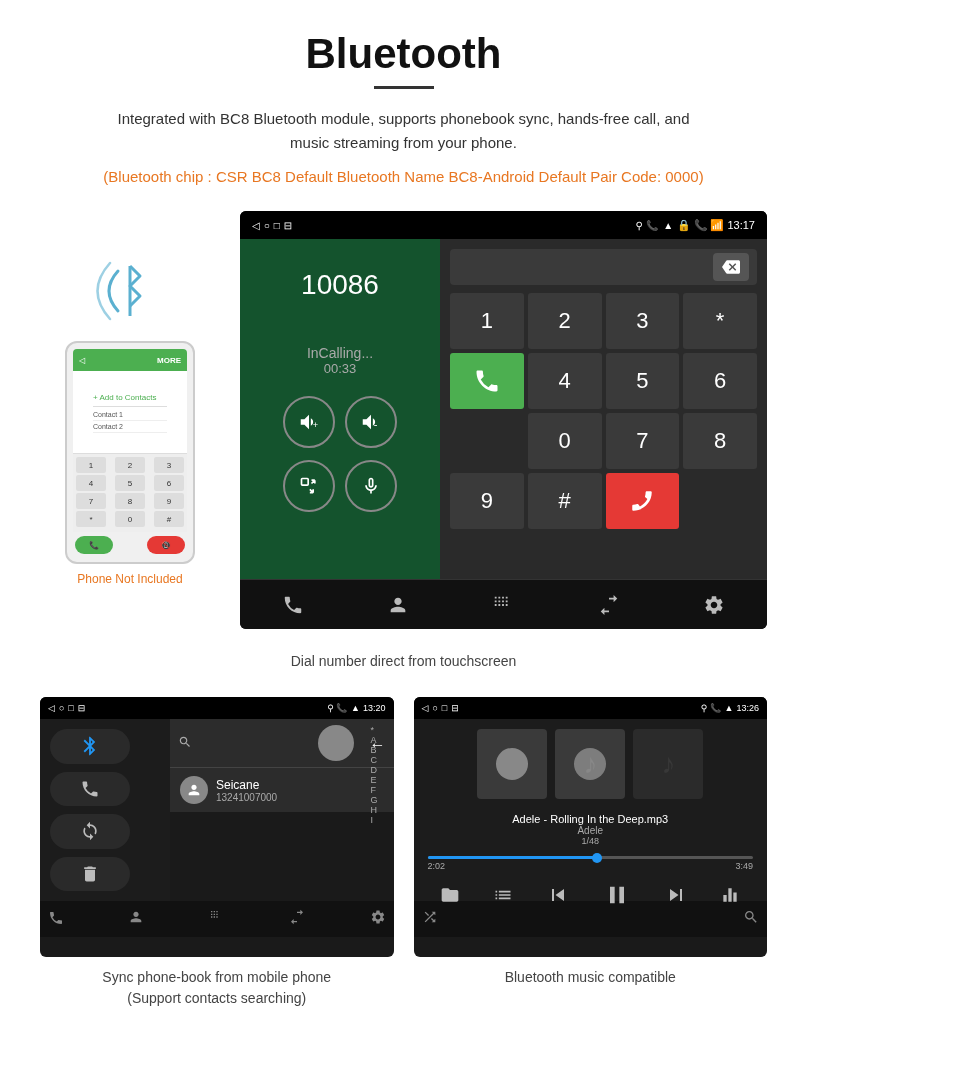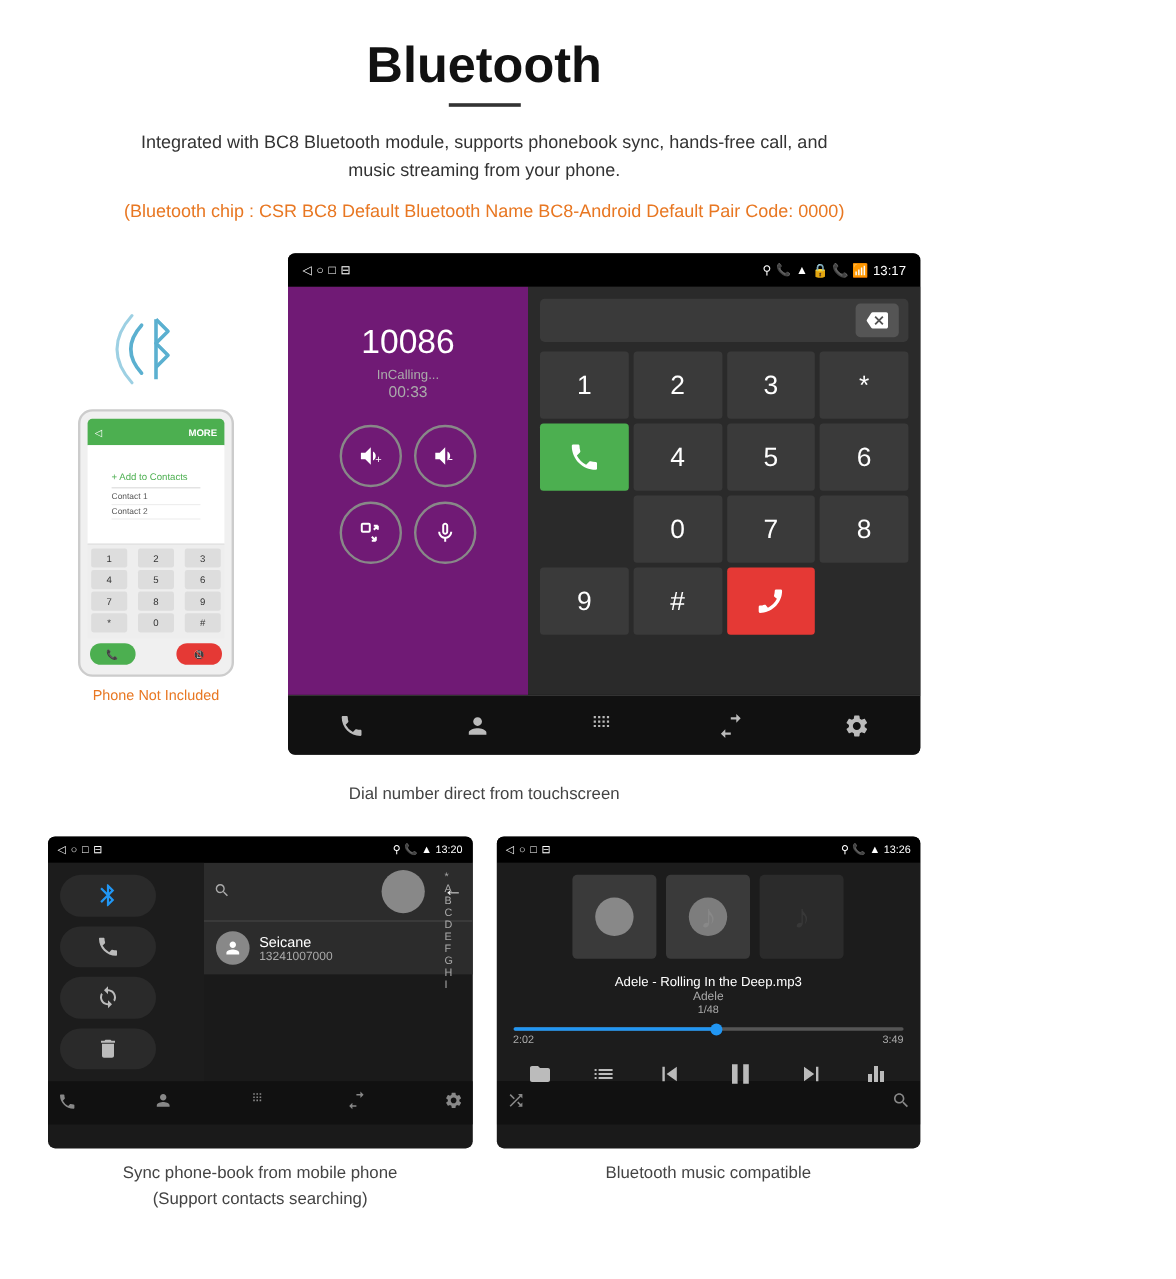--- a/index.html
+++ b/index.html
@@ -197,33 +197,34 @@
       display: flex;
       min-height: 340px;
     }
 
     .dialer-left {
       flex: 0 0 200px;
       padding: 30px 20px 20px;
       display: flex;
       flex-direction: column;
       align-items: center;
-      background: #701a75;
+      background: #14532d;
     }
 
     .call-number {
       font-size: 28px;
       color: white;
       margin-bottom: 6px;
       font-weight: 300;
     }
 
     .call-status {
-      font-size: 11px;
+      font-size: 14px;
       color: #aaa;
+      margin-top: 38px;
     }
 
     .call-timer {
       font-size: 13px;
       color: #aaa;
       margin-bottom: 20px;
       text-align: center;
     }
 
     .call-controls {

